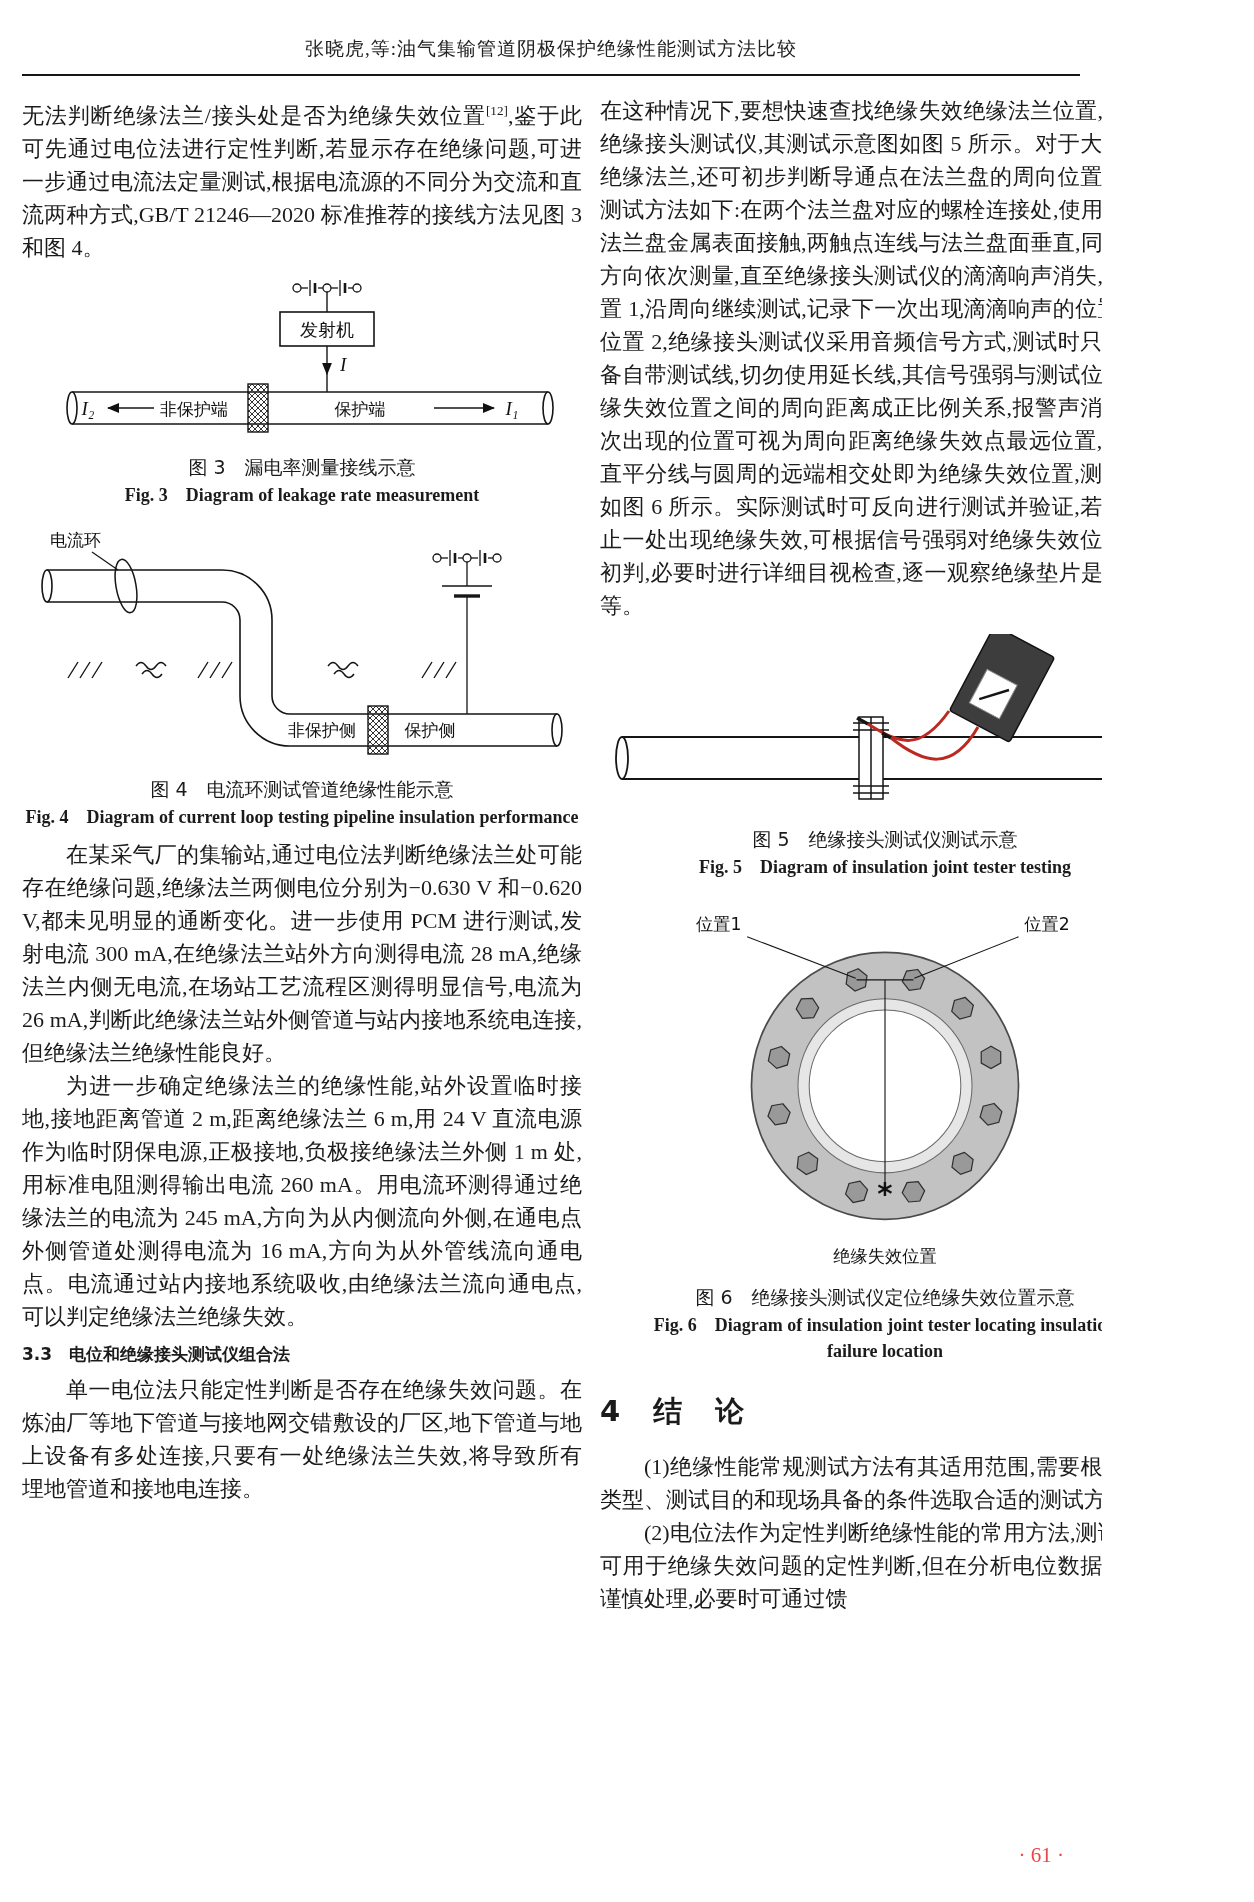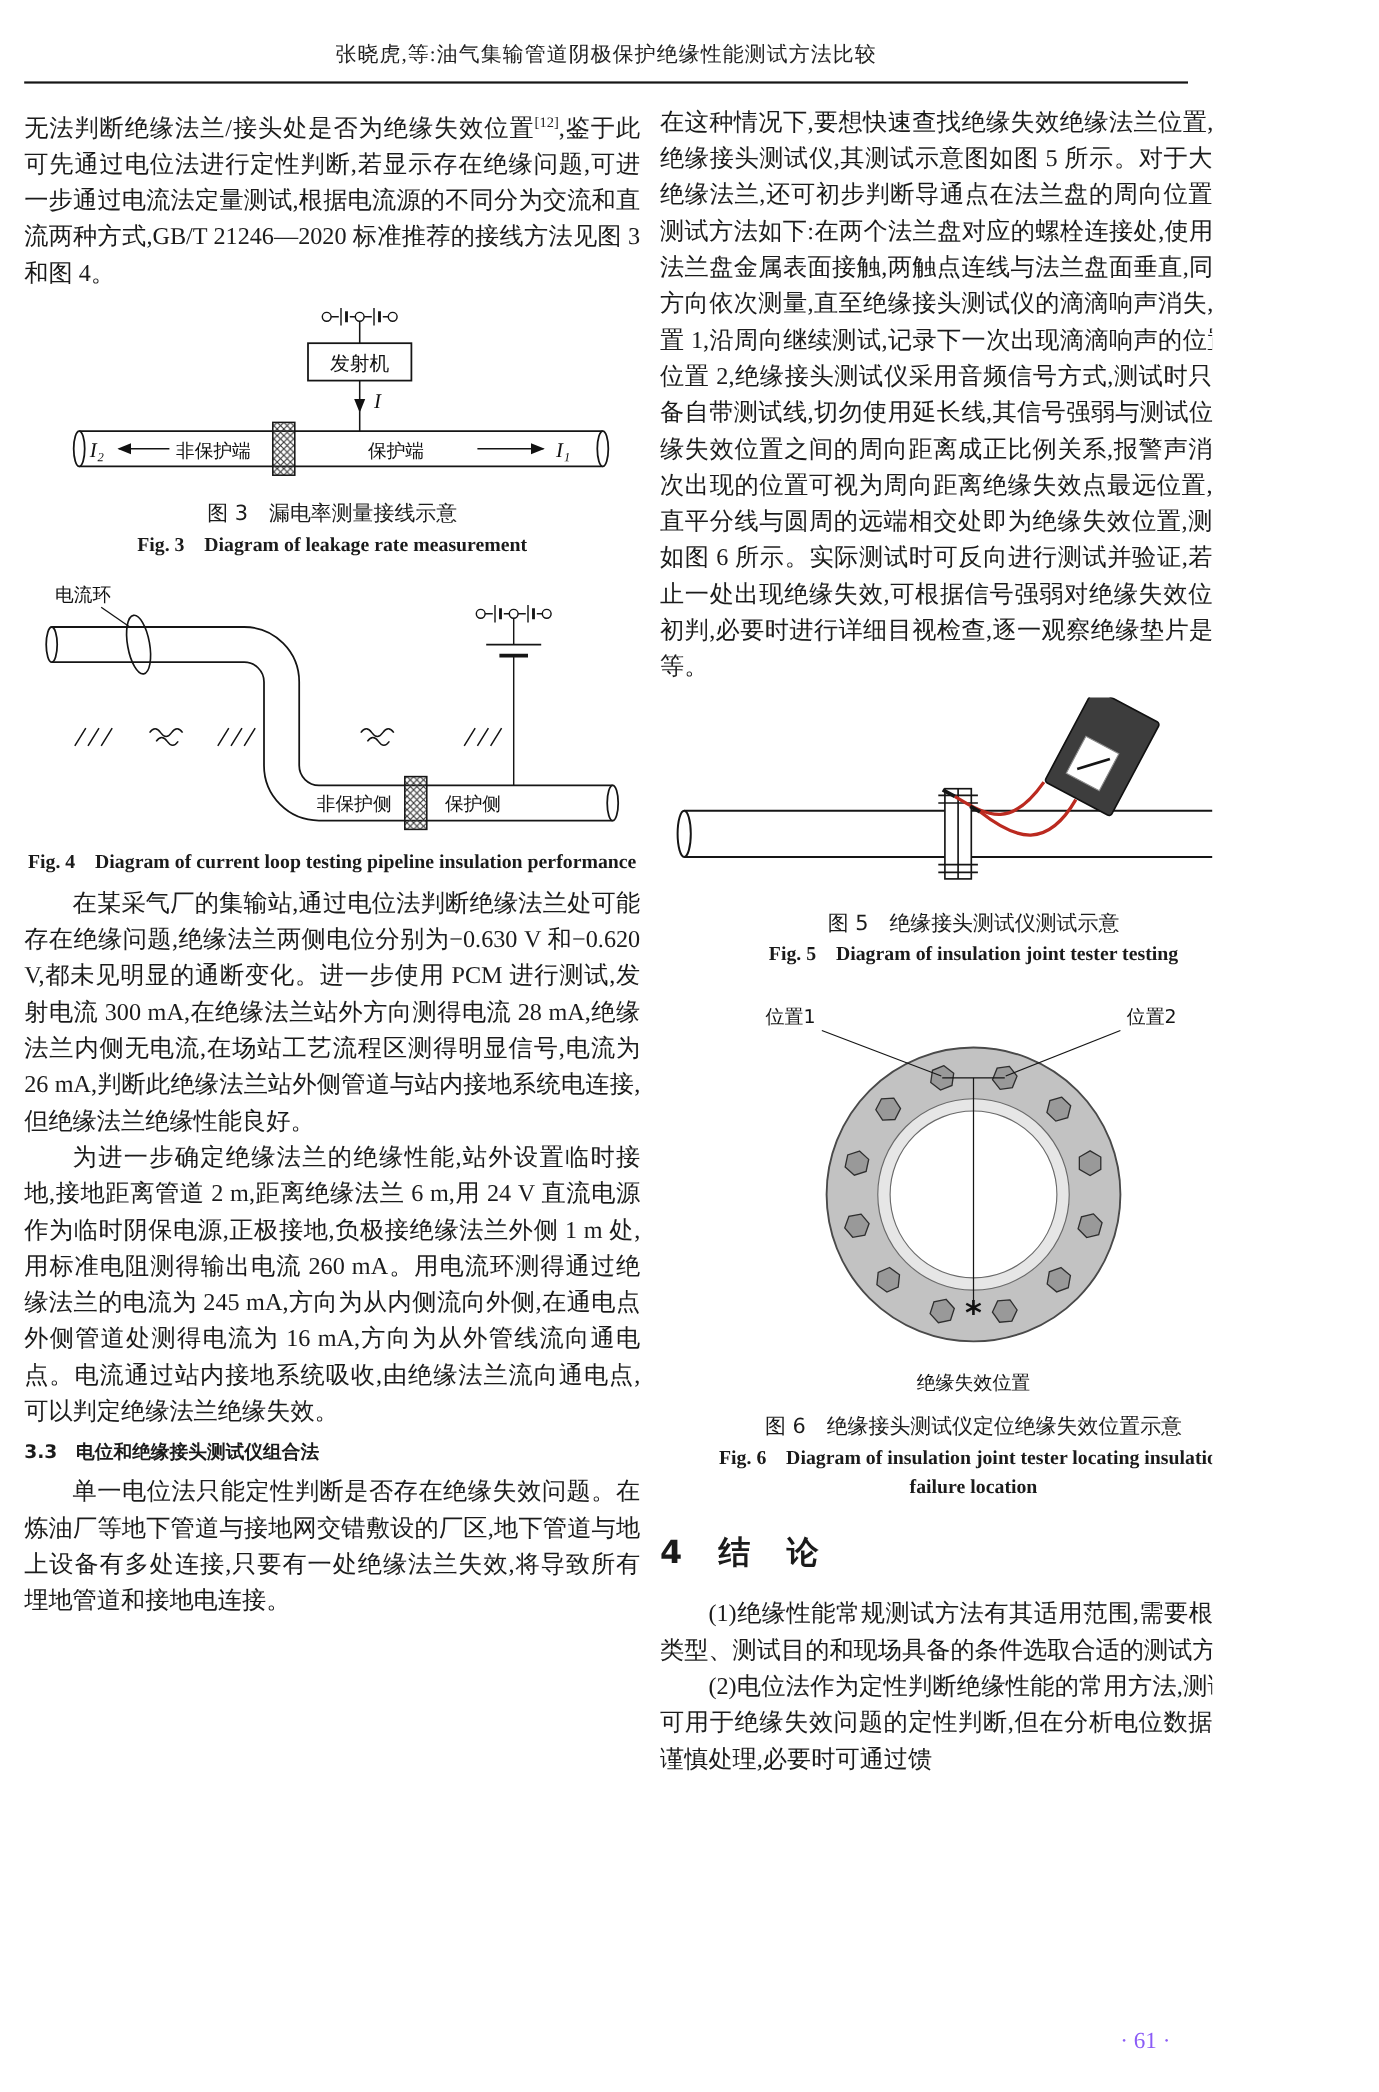--- a/index.html
+++ b/index.html
@@ -58,21 +58,21 @@
     font-weight: bold;
     font-size: 18px;
     line-height: 26px;
     text-align: center;
     margin: 0 0 8px 0;
   }
   .page-number {
     position: absolute;
     right: 38px; bottom: 34px;
     font-size: 21px;
-    color: #8b5cf6;
+    color: #ef4444;
   }
   svg text {
     font-family: "DejaVu Sans", "Liberation Sans", sans-serif;
     fill: #111;
   }
   svg text.serif-i { font-family: "Liberation Serif", "DejaVu Serif", serif; font-style: italic; }
   .diagram line, .diagram path.stroke-only { stroke: #151515; }
 </style>
 </head>
 <body>
@@ -180,20 +180,21 @@
             <line x1="445" y1="42" x2="445" y2="66"></line>
             <line x1="420" y1="66" x2="470" y2="66" stroke-width="1.6"></line>
             <line x1="432" y1="76" x2="458" y2="76" stroke-width="3.4"></line>
             <line x1="445" y1="76" x2="445" y2="194"></line>
           </g>
 
           <rect x="346" y="186" width="20" height="48" fill="url(#xhatch)" stroke="#151515" stroke-width="1.4"></rect>
           <text x="300" y="216" font-size="17" text-anchor="middle">非保护侧</text>
           <text x="408" y="216" font-size="17" text-anchor="middle">保护侧</text>
         </svg>
+        <div class="fig-caption-cn">图 4　电流环测试管道绝缘性能示意</div>
         <div class="fig-caption-en">Fig. 4　Diagram of current loop testing pipeline insulation performance</div>
       </div>
 
       <p class="body-text indent">在某采气厂的集输站,通过电位法判断绝缘法兰处可能存在绝缘问题,绝缘法兰两侧电位分别为−0.630 V 和−0.620 V,都未见明显的通断变化。进一步使用 PCM 进行测试,发射电流 300 mA,在绝缘法兰站外方向测得电流 28 mA,绝缘法兰内侧无电流,在场站工艺流程区测得明显信号,电流为 26 mA,判断此绝缘法兰站外侧管道与站内接地系统电连接,但绝缘法兰绝缘性能良好。</p>
       <p class="body-text indent">为进一步确定绝缘法兰的绝缘性能,站外设置临时接地,接地距离管道 2 m,距离绝缘法兰 6 m,用 24 V 直流电源作为临时阴保电源,正极接地,负极接绝缘法兰外侧 1 m 处,用标准电阻测得输出电流 260 mA。用电流环测得通过绝缘法兰的电流为 245 mA,方向为从内侧流向外侧,在通电点外侧管道处测得电流为 16 mA,方向为从外管线流向通电点。电流通过站内接地系统吸收,由绝缘法兰流向通电点,可以判定绝缘法兰绝缘失效。</p>
       <h3 class="heading-sub">3.3　电位和绝缘接头测试仪组合法</h3>
       <p class="body-text indent">单一电位法只能定性判断是否存在绝缘失效问题。在炼油厂等地下管道与接地网交错敷设的厂区,地下管道与地上设备有多处连接,只要有一处绝缘法兰失效,将导致所有埋地管道和接地电连接。</p>
 
     </div>
 

